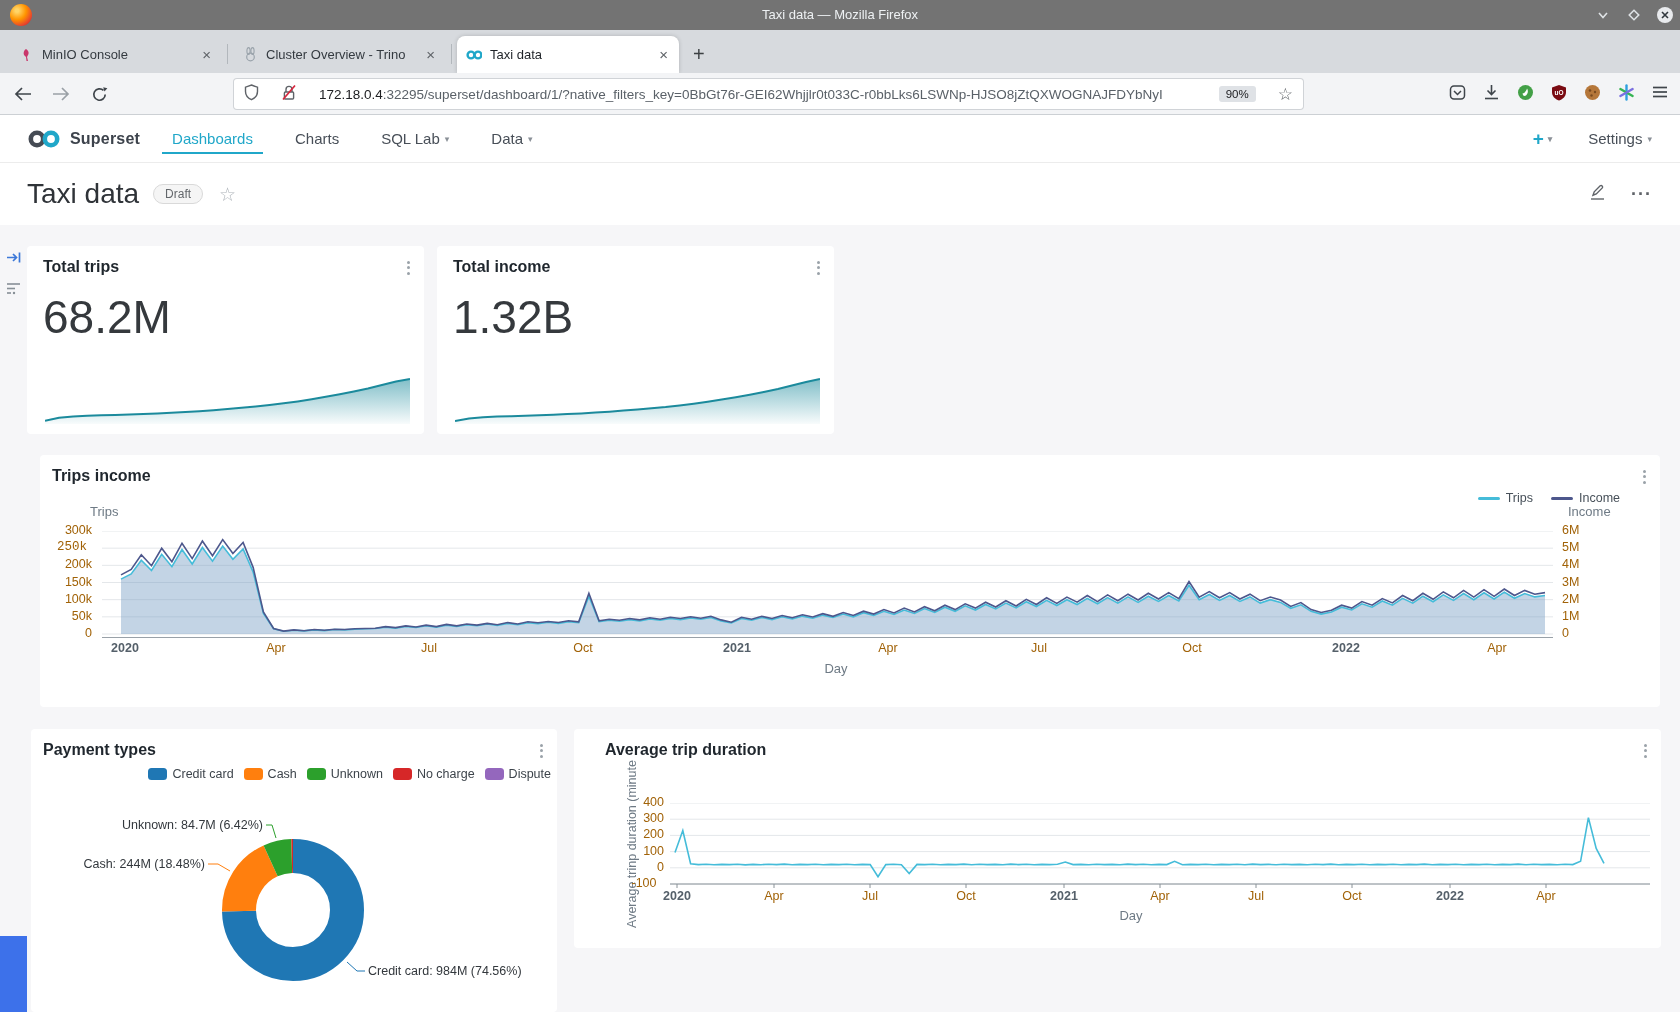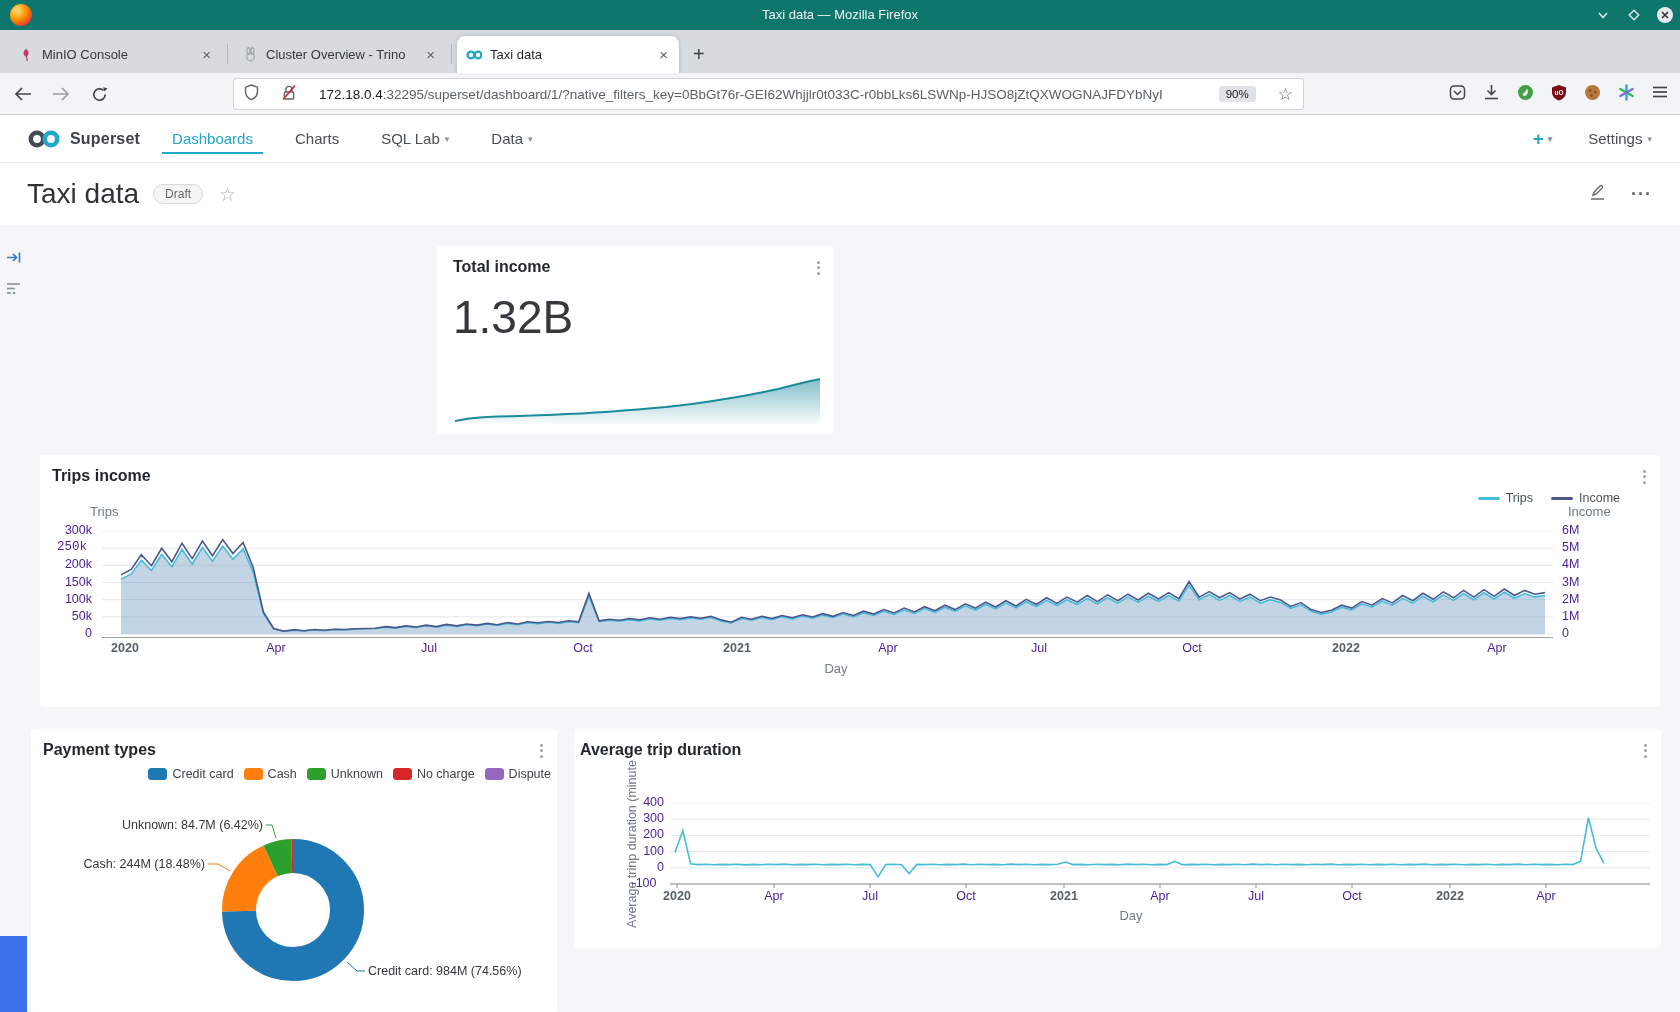--- a/index.html
+++ b/index.html
@@ -1,20 +1,20 @@
 <!DOCTYPE html>
 <html><head>
 <meta charset="utf-8">
 <style>
   *{margin:0;padding:0;box-sizing:border-box}
   html,body{width:1680px;height:1012px;overflow:hidden;font-family:"Liberation Sans",sans-serif}
   .screen{position:relative;width:1680px;height:1012px;background:#f6f6f8}
 
   
-  .titlebar{position:absolute;top:0;left:0;right:0;height:48px;background:#0f766e}
+  .titlebar{position:absolute;top:0;left:0;right:0;height:48px;background:#737373}
   .fx-logo{position:absolute;left:10px;top:4px;width:22px;height:22px;border-radius:50%;
     background:radial-gradient(circle at 32% 30%,#ffd567 8%,#ff9500 42%,#e8452c 72%,#b5121b 100%)}
   .win-title{position:absolute;left:0;right:0;top:0;height:30px;line-height:30px;text-align:center;
     font-size:13px;color:#eef1f3}
   .win-controls{position:absolute;right:6px;top:0;height:30px;display:flex;align-items:center;gap:13px}
   .wc{width:18px;height:18px;display:flex;align-items:center;justify-content:center}
 
   
   .tabstrip{position:absolute;top:30px;left:0;right:0;height:43px;background:#d7dade;display:flex;align-items:flex-end}
   .tab{height:37px;width:213px;display:flex;align-items:center;padding:0 9px;border-radius:8px 8px 0 0;
@@ -63,21 +63,21 @@
   .hdr-actions{position:absolute;right:28px;display:flex;align-items:center;gap:24px;color:#5f6368}
   .more-dots{font-size:18px;letter-spacing:1px;color:#5f6368;font-weight:700}
 
   
   .dash-body{position:absolute;top:225px;left:0;right:0;bottom:0;background:#f6f6f8;overflow:hidden}
   .card{position:absolute;background:#fff;border-radius:4px}
   .card-title{position:absolute;top:12px;font-size:16px;font-weight:700;color:#1f262d}
   .kebab{position:absolute;right:14px;top:12px;display:block}
   .kebab i{display:block;width:3px;height:3px;border-radius:50%;background:#9aa2a9;margin:2.5px 0}
   .big-number{position:absolute;left:16px;top:44px;font-size:46px;font-weight:500;color:#35393d}
-  .tick{position:absolute;font-size:12.5px;color:#4c1d95;white-space:nowrap}
+  .tick{position:absolute;font-size:12.5px;color:#a16207;white-space:nowrap}
   .tick.b{color:#55606a;font-weight:700}
   .ax-title{position:absolute;font-size:13px;color:#6e7a85}
   .ax-xlabel{position:absolute;font-size:13px;color:#6e7a85;text-align:center}
   .ti-legend{position:absolute;right:40px;top:36px;display:flex;gap:18px;align-items:center}
   .litem{display:flex;align-items:center;gap:6px;font-size:12.5px;color:#475059}
   .lline{width:22px;height:3px;border-radius:2px;display:inline-block}
   .pie-legend{position:absolute;right:6px;top:38px;display:flex;gap:10px;align-items:center}
   .pitem{display:flex;align-items:center;gap:5px;font-size:12.5px;color:#3d444b}
   .pswatch{width:19px;height:12px;border-radius:3.5px;display:inline-block}
   .vlabel{position:absolute;left:-37px;top:108px;width:190px;text-align:center;transform:rotate(-90deg);
@@ -302,20 +302,39 @@
             <g stroke="#878f96" stroke-width="1.6">
               <line x1="1" y1="3" x2="14" y2="3"></line>
               <line x1="1" y1="7.5" x2="9" y2="7.5"></line>
               <line x1="1" y1="12" x2="5" y2="12"></line>
             </g>
             <circle cx="8" cy="12" r="1.2" fill="#878f96"></circle>
           </svg>
       </span>
     </span>
 
+    <div class="card" id="card-tt" style="left:27px;top:21px;width:397px;height:188px">
+      <span class="card-title" style="left:16px">Total trips</span>
+      <span class="kebab">
+          <i></i>
+          <i></i>
+          <i></i>
+        </span>
+      <span class="big-number">68.2M</span>
+      <svg id="spark0" width="365" height="50" style="position:absolute;left:18px;bottom:10px">
+          <defs>
+            <linearGradient id="g0" x1="0" y1="0" x2="0" y2="1">
+              <stop offset="0%" stop-color="#1b8a9c" stop-opacity="0.55"></stop>
+              <stop offset="100%" stop-color="#1b8a9c" stop-opacity="0.03"></stop>
+            </linearGradient>
+          </defs>
+          <path d="M0.0 46.7 L14.0 43.7 L28.1 42.4 L42.1 41.8 L56.2 41.3 L70.2 40.9 L84.2 40.5 L98.3 40.0 L112.3 39.4 L126.3 38.8 L140.4 38.1 L154.4 37.3 L168.5 36.2 L182.5 35.1 L196.5 33.8 L210.6 32.5 L224.6 31.0 L238.7 29.3 L252.7 27.4 L266.7 25.2 L280.8 22.8 L294.8 20.3 L308.8 17.5 L322.9 14.5 L336.9 11.0 L351.0 7.6 L365.0 5.0 L365 50 L0 50 Z" fill="url(#g0)" stroke="none"></path>
+          <path d="M0.0 46.7 L14.0 43.7 L28.1 42.4 L42.1 41.8 L56.2 41.3 L70.2 40.9 L84.2 40.5 L98.3 40.0 L112.3 39.4 L126.3 38.8 L140.4 38.1 L154.4 37.3 L168.5 36.2 L182.5 35.1 L196.5 33.8 L210.6 32.5 L224.6 31.0 L238.7 29.3 L252.7 27.4 L266.7 25.2 L280.8 22.8 L294.8 20.3 L308.8 17.5 L322.9 14.5 L336.9 11.0 L351.0 7.6 L365.0 5.0" fill="none" stroke="#1b8a9c" stroke-width="2"></path>
+        </svg>
+    </div>
 
     <div class="card" id="card-ti2" style="left:437px;top:21px;width:397px;height:188px">
       <span class="card-title" style="left:16px">Total income</span>
       <span class="kebab">
           <i></i>
           <i></i>
           <i></i>
         </span>
       <span class="big-number">1.32B</span>
       <svg id="spark1" width="365" height="50" style="position:absolute;left:18px;bottom:10px">
@@ -427,21 +446,21 @@
             <span>No charge</span>
           </span>
         <span class="pitem">
             <i class="pswatch" style="background:#9467bd"></i>
             <span>Dispute</span>
           </span>
       </div>
     </div>
 
     <div class="card" id="card-dur" style="left:574px;top:504px;width:1087px;height:219px">
-      <span class="card-title" style="left:6px">Average trip duration</span>
+      <span class="card-title" style="left:31px">Average trip duration</span>
       <span class="kebab">
           <i></i>
           <i></i>
           <i></i>
         </span>
       <span class="vlabel">Average trinp duration (minute</span>
       <svg id="dur-plot" width="980" height="90" style="position:absolute;left:96px;top:74px">
           <line x1="0" y1="0" x2="980" y2="0" stroke="#e4e7ea" stroke-width="1"></line>
           <line x1="0" y1="16.2" x2="980" y2="16.2" stroke="#e4e7ea" stroke-width="1"></line>
           <line x1="0" y1="32.4" x2="980" y2="32.4" stroke="#e4e7ea" stroke-width="1"></line>

